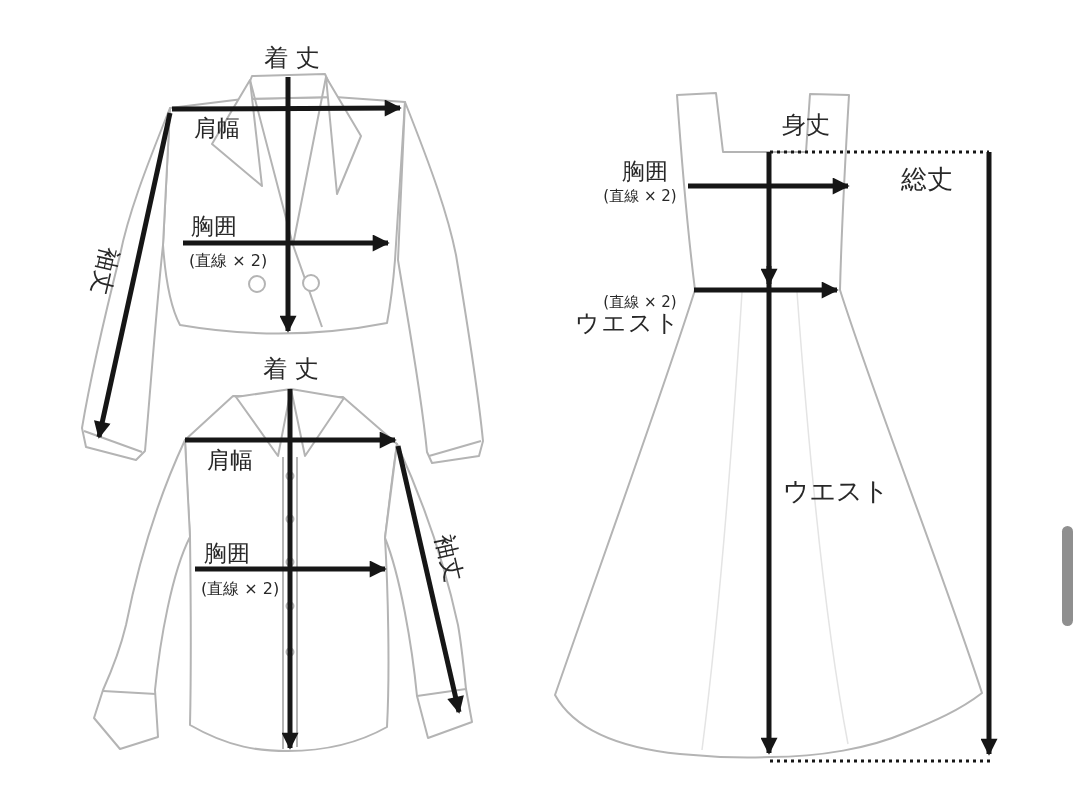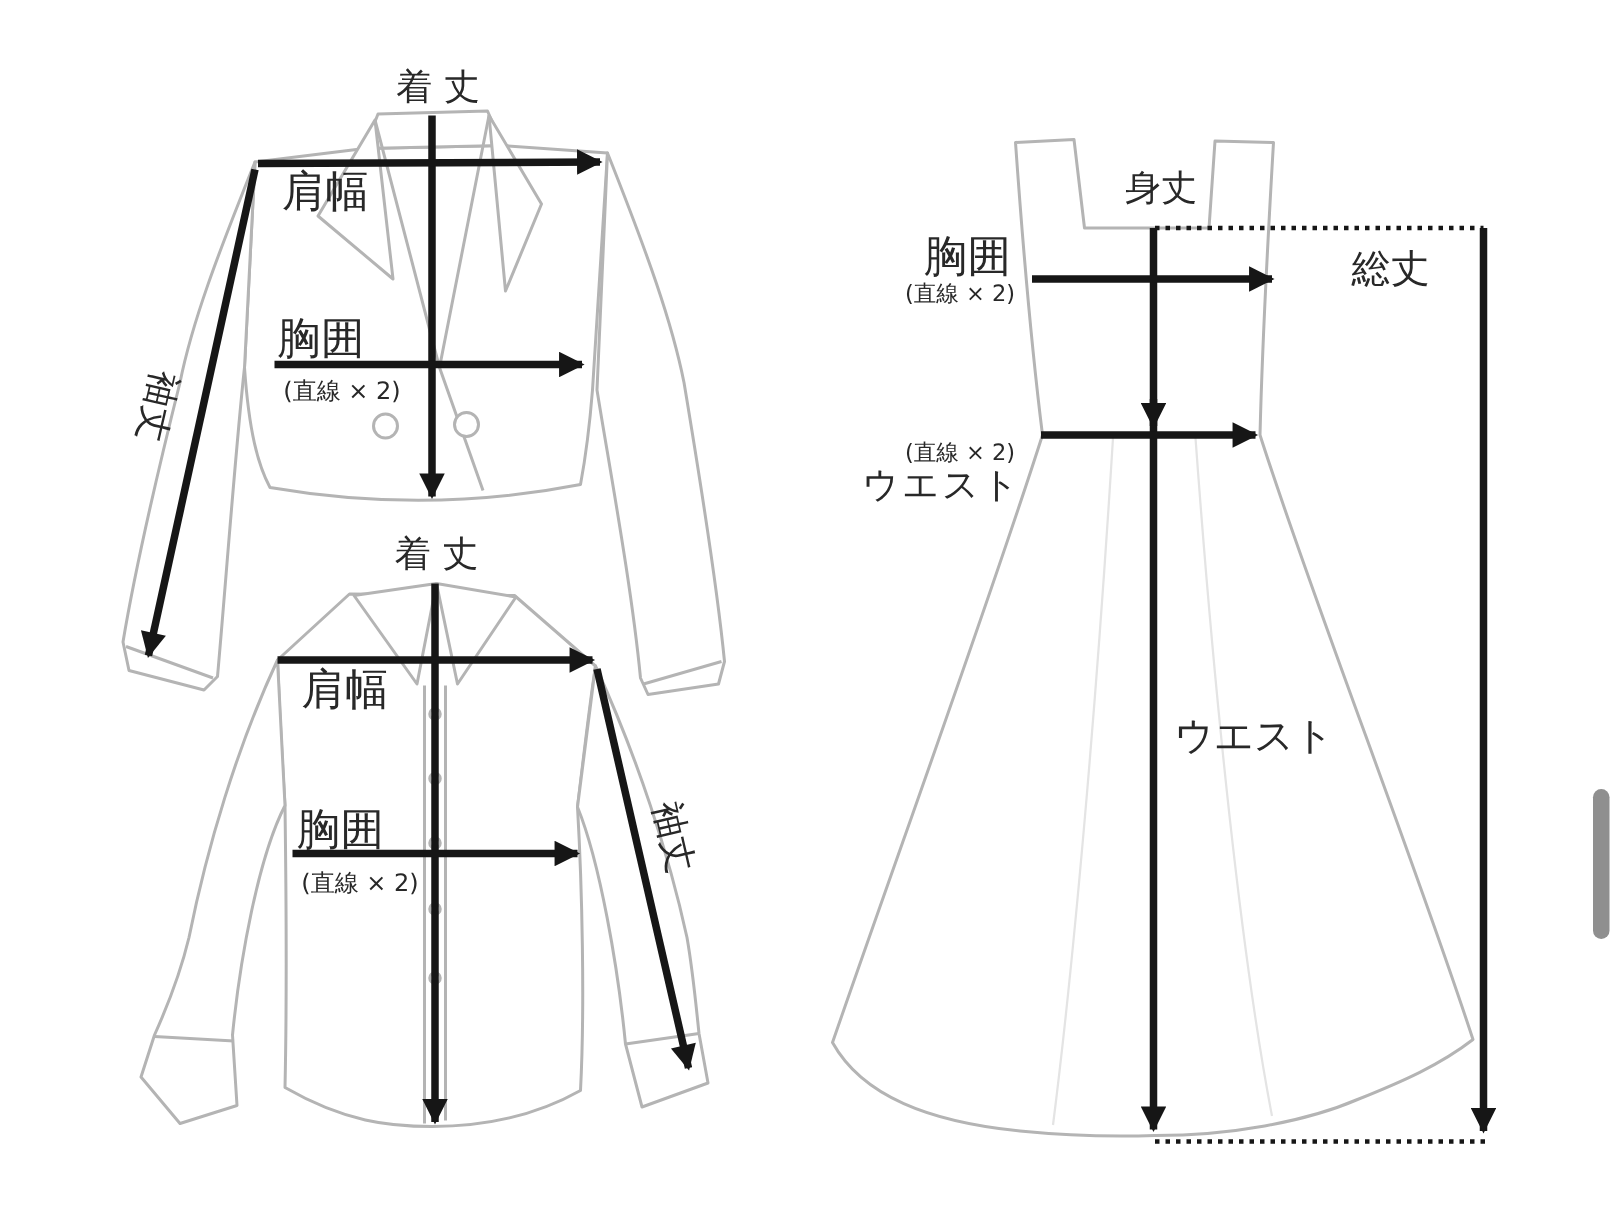--- a/index.html
+++ b/index.html
@@ -1,19 +1,19 @@
 <!DOCTYPE html>
 <html><head>
 <meta charset="utf-8">
 <style>
   html,body{margin:0;padding:0;background:#fff;}
   #screen{position:relative;width:1080px;height:809px;background:#ffffff;overflow:hidden;
           font-family:"DejaVu Sans",sans-serif;}
   #diagram-svg{position:absolute;left:0;top:0;}
-  .lbl{position:absolute;transform:translate(-50%,-50%);font-size:29px;color:#282828;
+  .lbl{position:absolute;transform:translate(-50%,-50%);font-size:23px;color:#282828;
        white-space:nowrap;line-height:1;}
   .lbl.big{font-size:24px;}
   .lbl.bigger{font-size:26px;}
   .lbl.small{font-size:16px;}
   .lbl.tiny{font-size:15px;}
   .lbl.rot103{transform:translate(-50%,-50%) rotate(103deg);}
   .lbl.rot77{transform:translate(-50%,-50%) rotate(77deg);}
   .lbl.spread{letter-spacing:2px;}
   #scrollbar-thumb{position:absolute;left:1062px;top:526px;width:11px;height:100px;
        background:#8f8f8f;border-radius:6px;}
@@ -102,21 +102,21 @@
   <div class="lbl" style="left:214px;top:226px;">胸囲</div>
   <div class="lbl small" style="left:228px;top:261px;">(直線 × 2)</div>
   <div class="lbl big rot103" style="left:105px;top:271px;">袖丈</div>
 
   <div class="lbl big" style="left:291px;top:369px;">着 丈</div>
   <div class="lbl" style="left:230px;top:460px;">肩幅</div>
   <div class="lbl" style="left:227px;top:553px;">胸囲</div>
   <div class="lbl small" style="left:240px;top:589px;">(直線 × 2)</div>
   <div class="lbl big rot77" style="left:449px;top:558px;">袖丈</div>
 
-  <div class="lbl big" style="left:774px;top:125px;">身丈</div>
+  <div class="lbl big" style="left:806px;top:125px;">身丈</div>
   <div class="lbl" style="left:645px;top:171px;">胸囲</div>
   <div class="lbl tiny" style="left:640px;top:196px;">(直線 × 2)</div>
   <div class="lbl big spread" style="left:628px;top:277px;margin-top:46px;">ウエスト</div>
   <div class="lbl tiny" style="left:640px;top:302px;">(直線 × 2)</div>
   <div class="lbl bigger" style="left:927px;top:180px;font-family:Liberation Serif, serif;">総丈</div>
   <div class="lbl bigger" style="left:836px;top:491px;">ウエスト</div>
 
   <div id="scrollbar-thumb"></div>
 </div>
 

